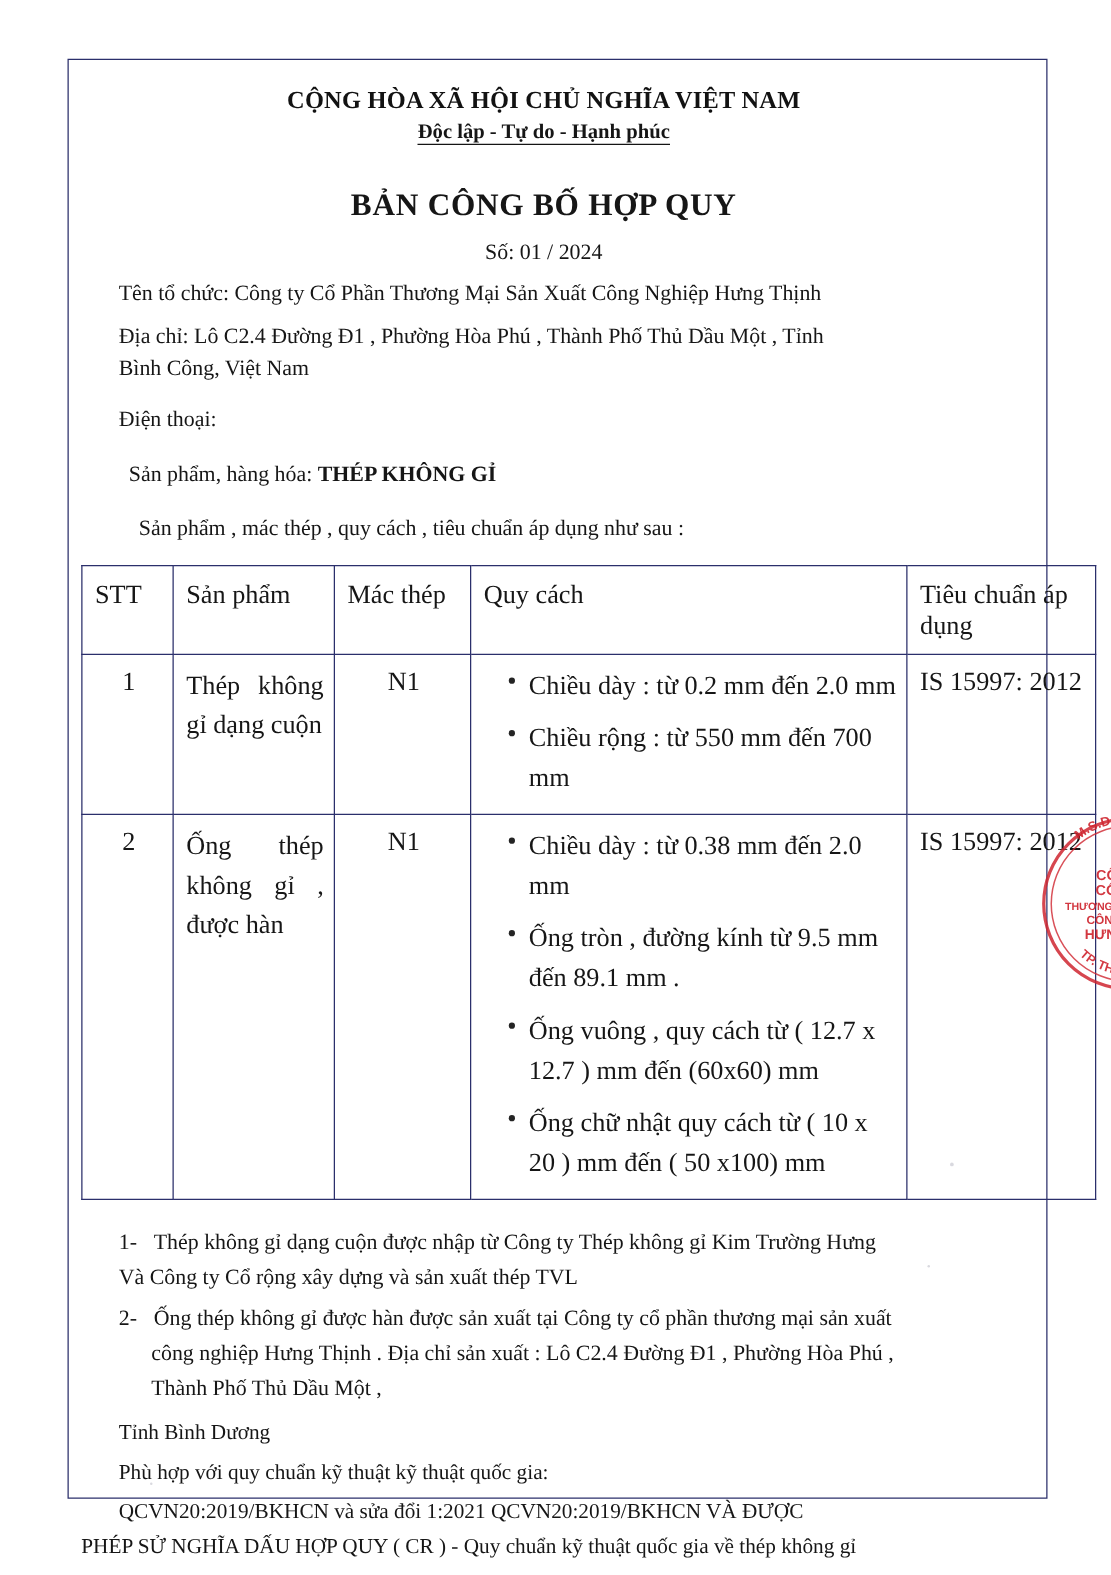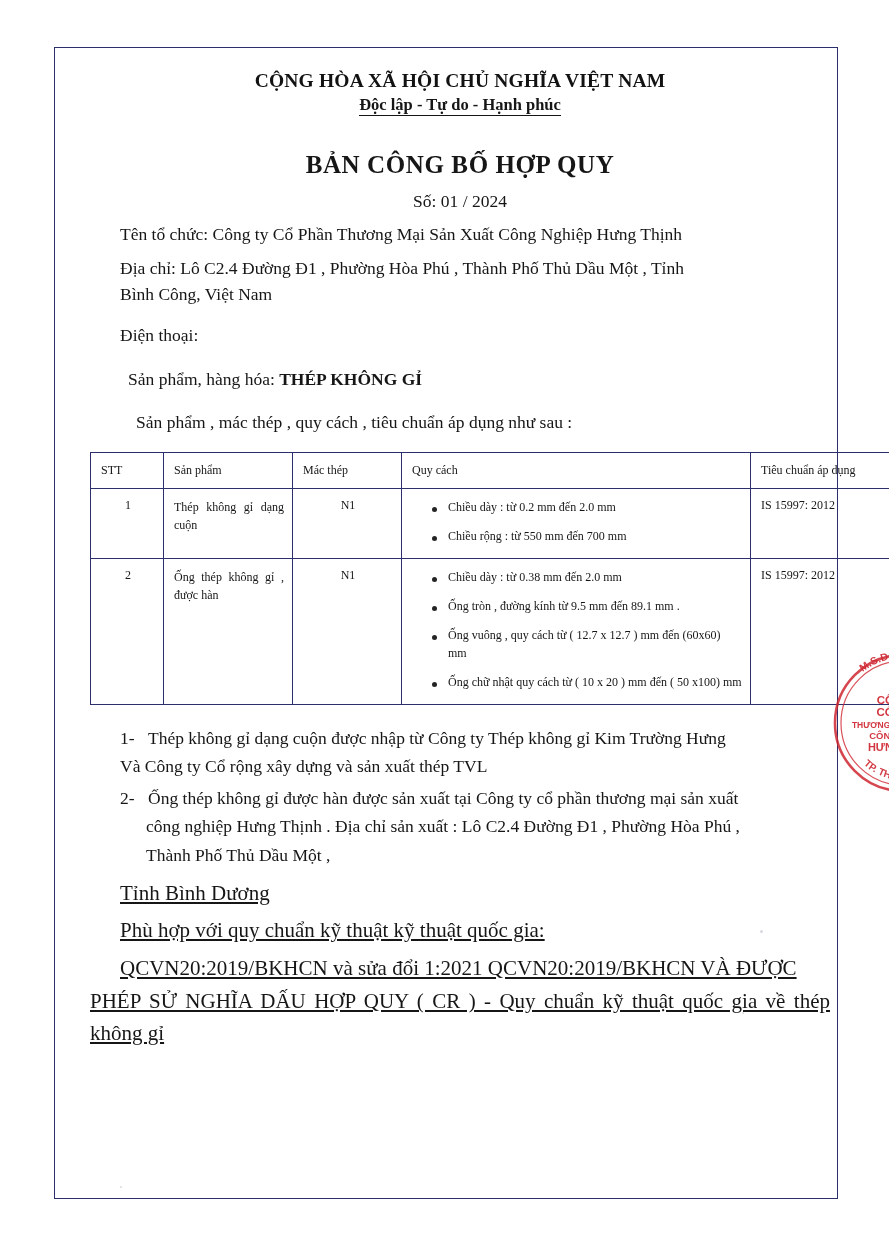--- a/index.html
+++ b/index.html
@@ -30,21 +30,21 @@
     left: 54px;
     top: 47px;
     width: 784px;
     height: 1152px;
     border: 1.5px solid #2b2f6b;
     box-sizing: border-box;
   }
 
   .content {
     position: absolute;
-    left: 90px;
+    left: 65px;
     top: 62px;
     width: 740px;
   }
 
   .national-title {
     text-align: center;
     font-weight: bold;
     font-size: 19.5px;
     letter-spacing: 0.2px;
     color: #121212;
@@ -84,21 +84,21 @@
   .indent-3 { padding-left: 46px; }
 
   .bold { font-weight: bold; }
 
   
   table.spec {
     border-collapse: collapse;
     width: 716px;
     margin-top: 16px;
     margin-left: 0px;
-    font-size: 12px;
+    font-size: 21px;
     table-layout: fixed;
   }
   table.spec th, table.spec td {
     border: 1px solid #2b2f6b;
     vertical-align: top;
     padding: 9px 8px 11px 10px;
     font-weight: normal;
   }
   table.spec th {
     text-align: left;
@@ -161,24 +161,23 @@
     font-size: 17.5px;
     line-height: 1.5;
     padding-left: 28px;
   }
   .note-sub-2 {
     font-size: 17.5px;
     line-height: 1.5;
     padding-left: 56px;
   }
   .closing {
-    font-size: 21px;
+    font-size: 17px;
     line-height: 1.5;
     margin-top: 8px;
-    text-decoration: underline;
   }
   .closing-justify {
     text-align: justify;
     text-align-last: left;
     padding-left: 30px;
   }
   .closing-last {
     text-align: justify;
     text-align-last: left;
   }

